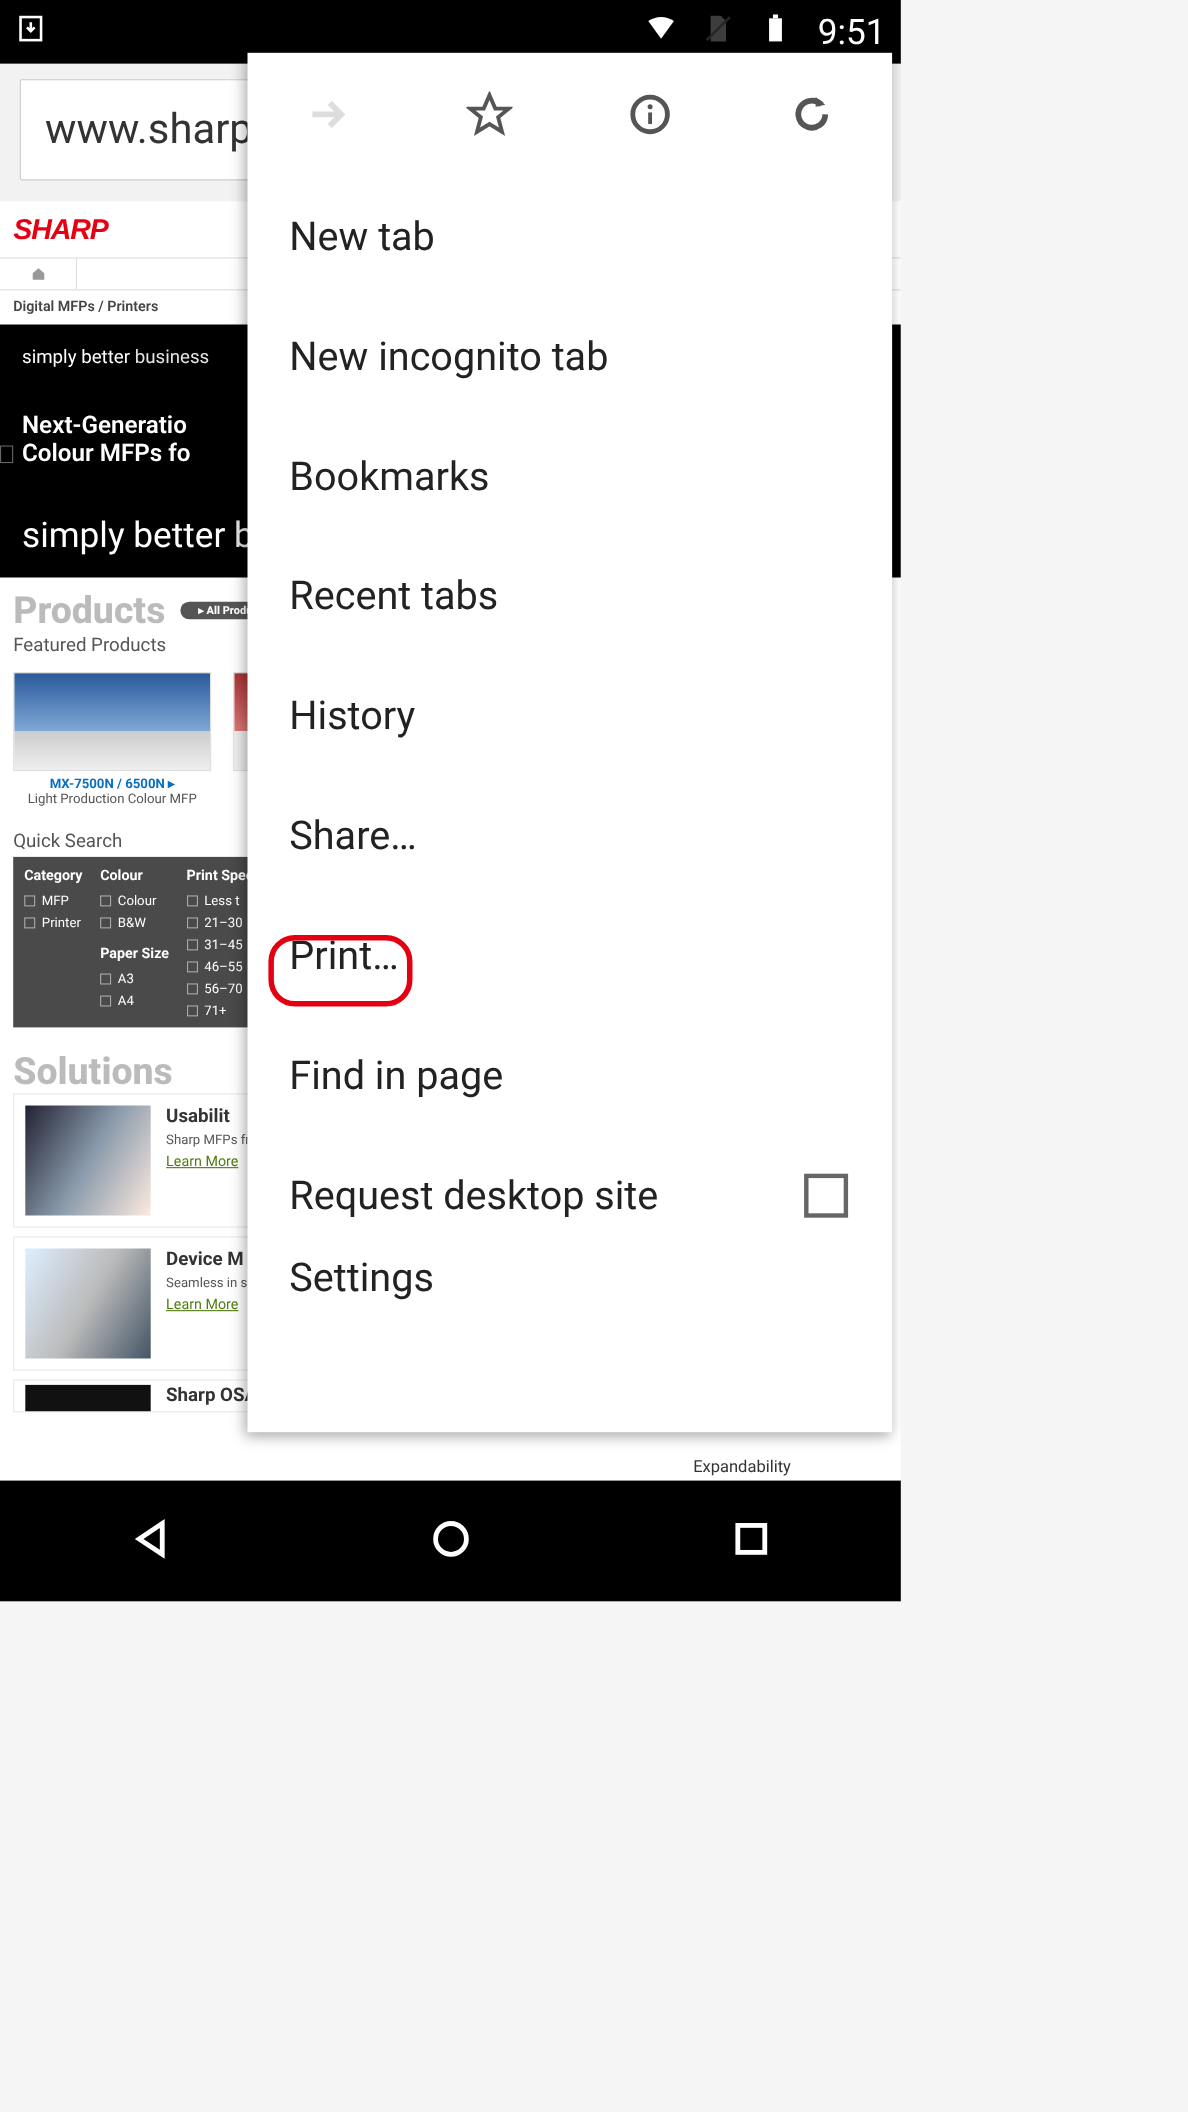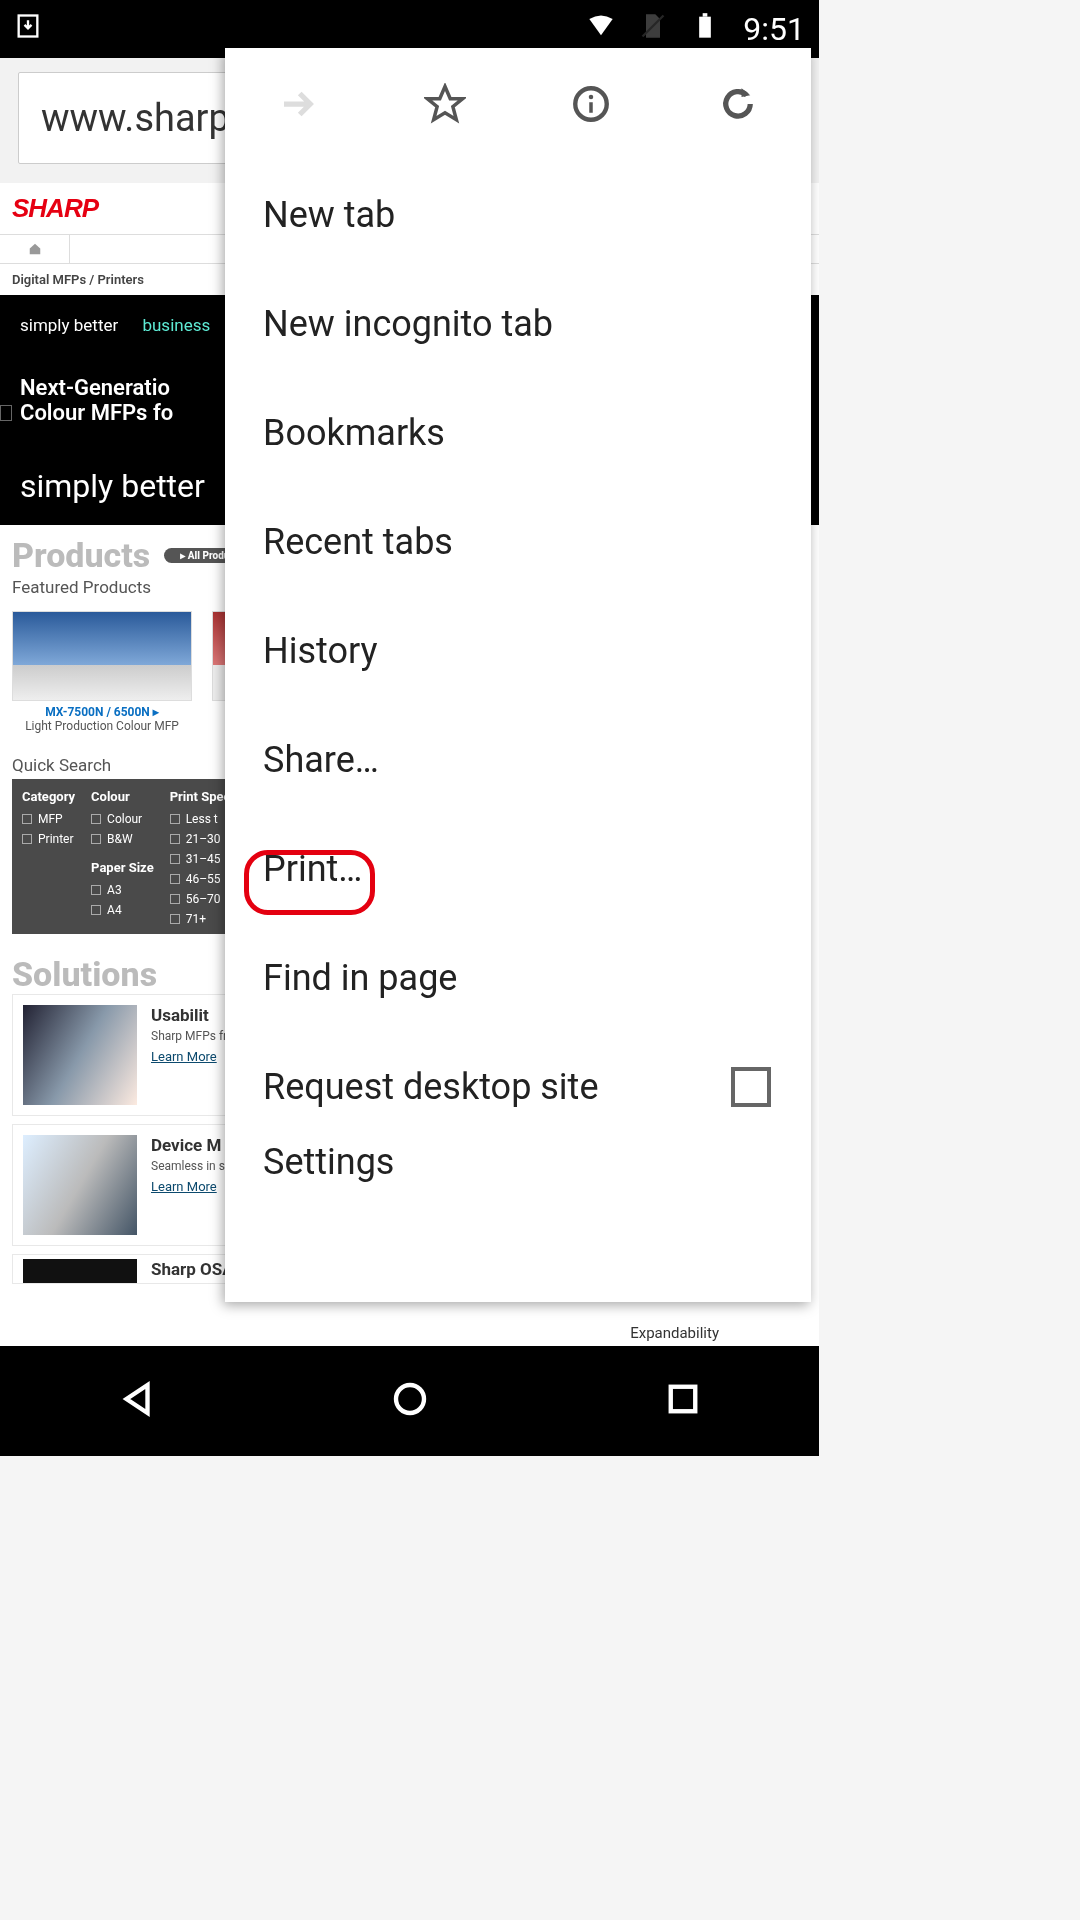--- a/index.html
+++ b/index.html
@@ -51,21 +51,21 @@
       padding: 0;
     }
     .page-top { padding: 10px 12px 4px; }
     .sharp-logo { font-family: Arial; font-weight: 900; color: #e60012; font-style: italic; letter-spacing: -1px; font-size: 26px; }
     .page-nav { display: flex; border-top: 1px solid #ddd; border-bottom: 1px solid #ddd; margin-top: 6px; font-size: 14px; color: #444; }
     .nav-home { width: 70px; display: flex; align-items: center; justify-content: center; border-right: 1px solid #ddd; padding: 6px 0; }
     .nav-products { flex: 1; text-align: center; padding: 6px 0; }
     .breadcrumb { font-size: 13px; padding: 8px 12px; color: #444; font-weight: 600; }
     .banner { background: #000; color: #fff; height: 230px; padding: 20px; position: relative; }
     .banner .tag1 { font-size: 17px; }
-    .banner .red { color: #5eead4; margin-left: 20px; }
+    .banner .red { color: #e5e5e5; }
     .banner .headline { font-size: 22px; font-weight: 600; margin-top: 40px; }
     .banner .tag2 { position: absolute; bottom: 20px; font-size: 32px; left: 20px; }
     .banner-dot { position: absolute; left: 0px; top: 110px; width: 12px; height: 16px; background: #000; border: 1px solid #666; }
     .sec-title { font-size: 34px; font-weight: 800; color: #bbb; padding: 10px 12px 0; display: flex; align-items: center; gap: 14px; }
     .all-badge { font-size: 10px; background: #555; color: #fff; padding: 2px 16px; border-radius: 10px; }
     .sub-title { font-size: 17px; padding: 2px 12px; color: #555; }
     .prod-cards { display: flex; gap: 20px; padding: 12px; }
     .prod-card { width: 180px; text-align: center; font-size: 12px; }
     .prod-img { width: 180px; height: 90px; background: linear-gradient(#2a5a9a,#7fa8d8 60%, #ccc 60%, #eee); border: 1px solid #ddd; }
     .prod-name { color: #0a6fc2; font-weight: 700; margin-top: 4px; }
@@ -75,21 +75,21 @@
     .qs-box { background: #4a4a4a; color: #fff; font-size: 12px; display: flex; padding: 10px; gap: 16px; height: 155px; overflow: hidden; }
     .qs-col { display: flex; flex-direction: column; gap: 4px; }
     .qs-col b { font-size: 13px; margin-bottom: 2px; }
     .qs-item { display: flex; align-items: center; gap: 6px; padding-top: 2px; }
     .qs-check { width: 10px; height: 10px; border: 1px solid #aaa; background: transparent; display: inline-block; }
     .solutions { padding: 0 12px; }
     .sol-item { display: flex; gap: 14px; border: 1px solid #e8e8e8; padding: 10px; margin-bottom: 8px; background: #fff; }
     .sol-img { width: 114px; height: 100px; background: linear-gradient(135deg,#4c5768,#8aa); }
     .sol-text { font-size: 12px; color: #555; flex: 1; }
     .sol-text h4 { font-size: 17px; color: #333; margin-bottom: 4px; }
-    .learn-more { color: #0c4a6e; text-decoration: underline; font-size: 13px; display: inline-block; margin-top: 6px; }
+    .learn-more { color: #4d7c0f; text-decoration: underline; font-size: 13px; display: inline-block; margin-top: 6px; }
     
     .navbar {
       position: absolute; bottom: 0; left: 0; right: 0;
       height: 110px; background: #000;
       display: flex; align-items: center; justify-content: space-around;
     }
     .navbar svg { stroke: #fff; fill: none; width: 42px; height: 42px; stroke-width: 2.5; }
     
     .menu {
       position: absolute;

